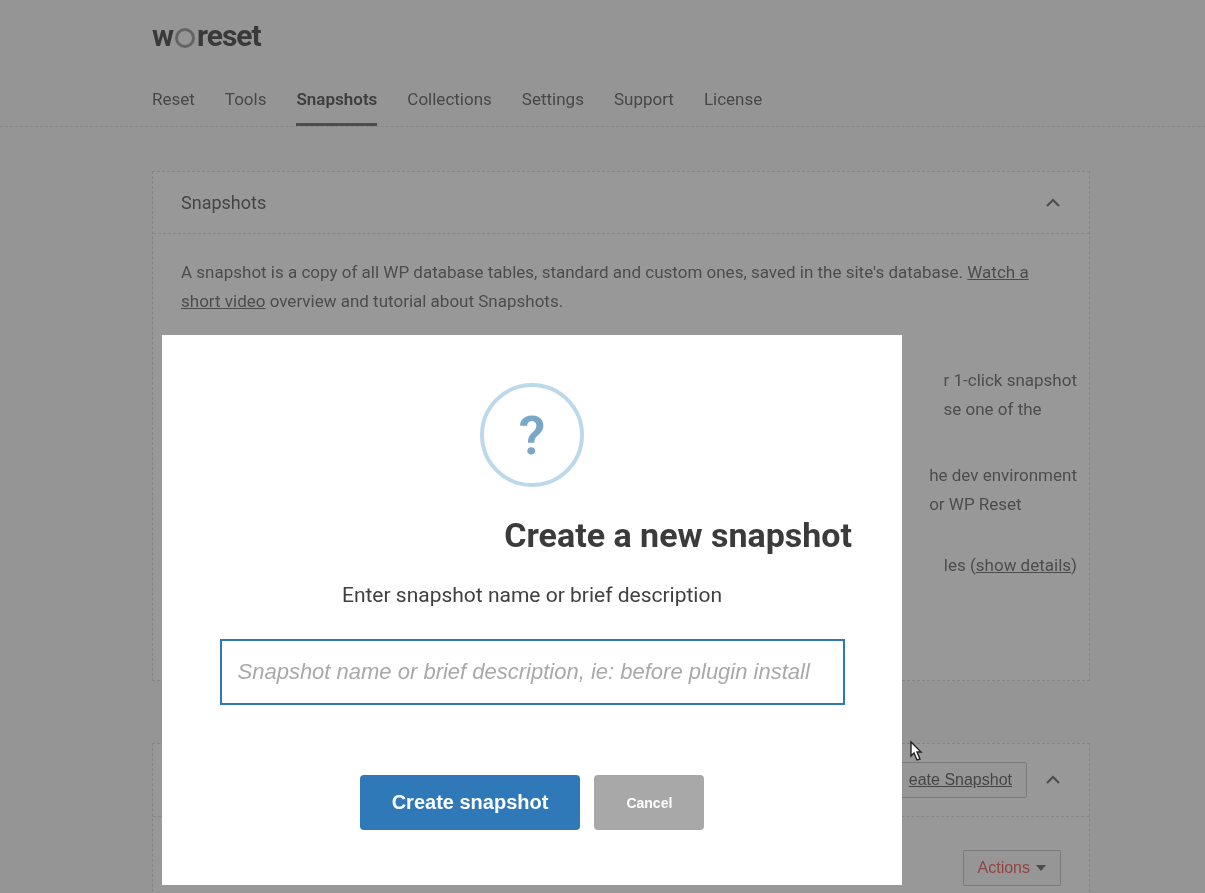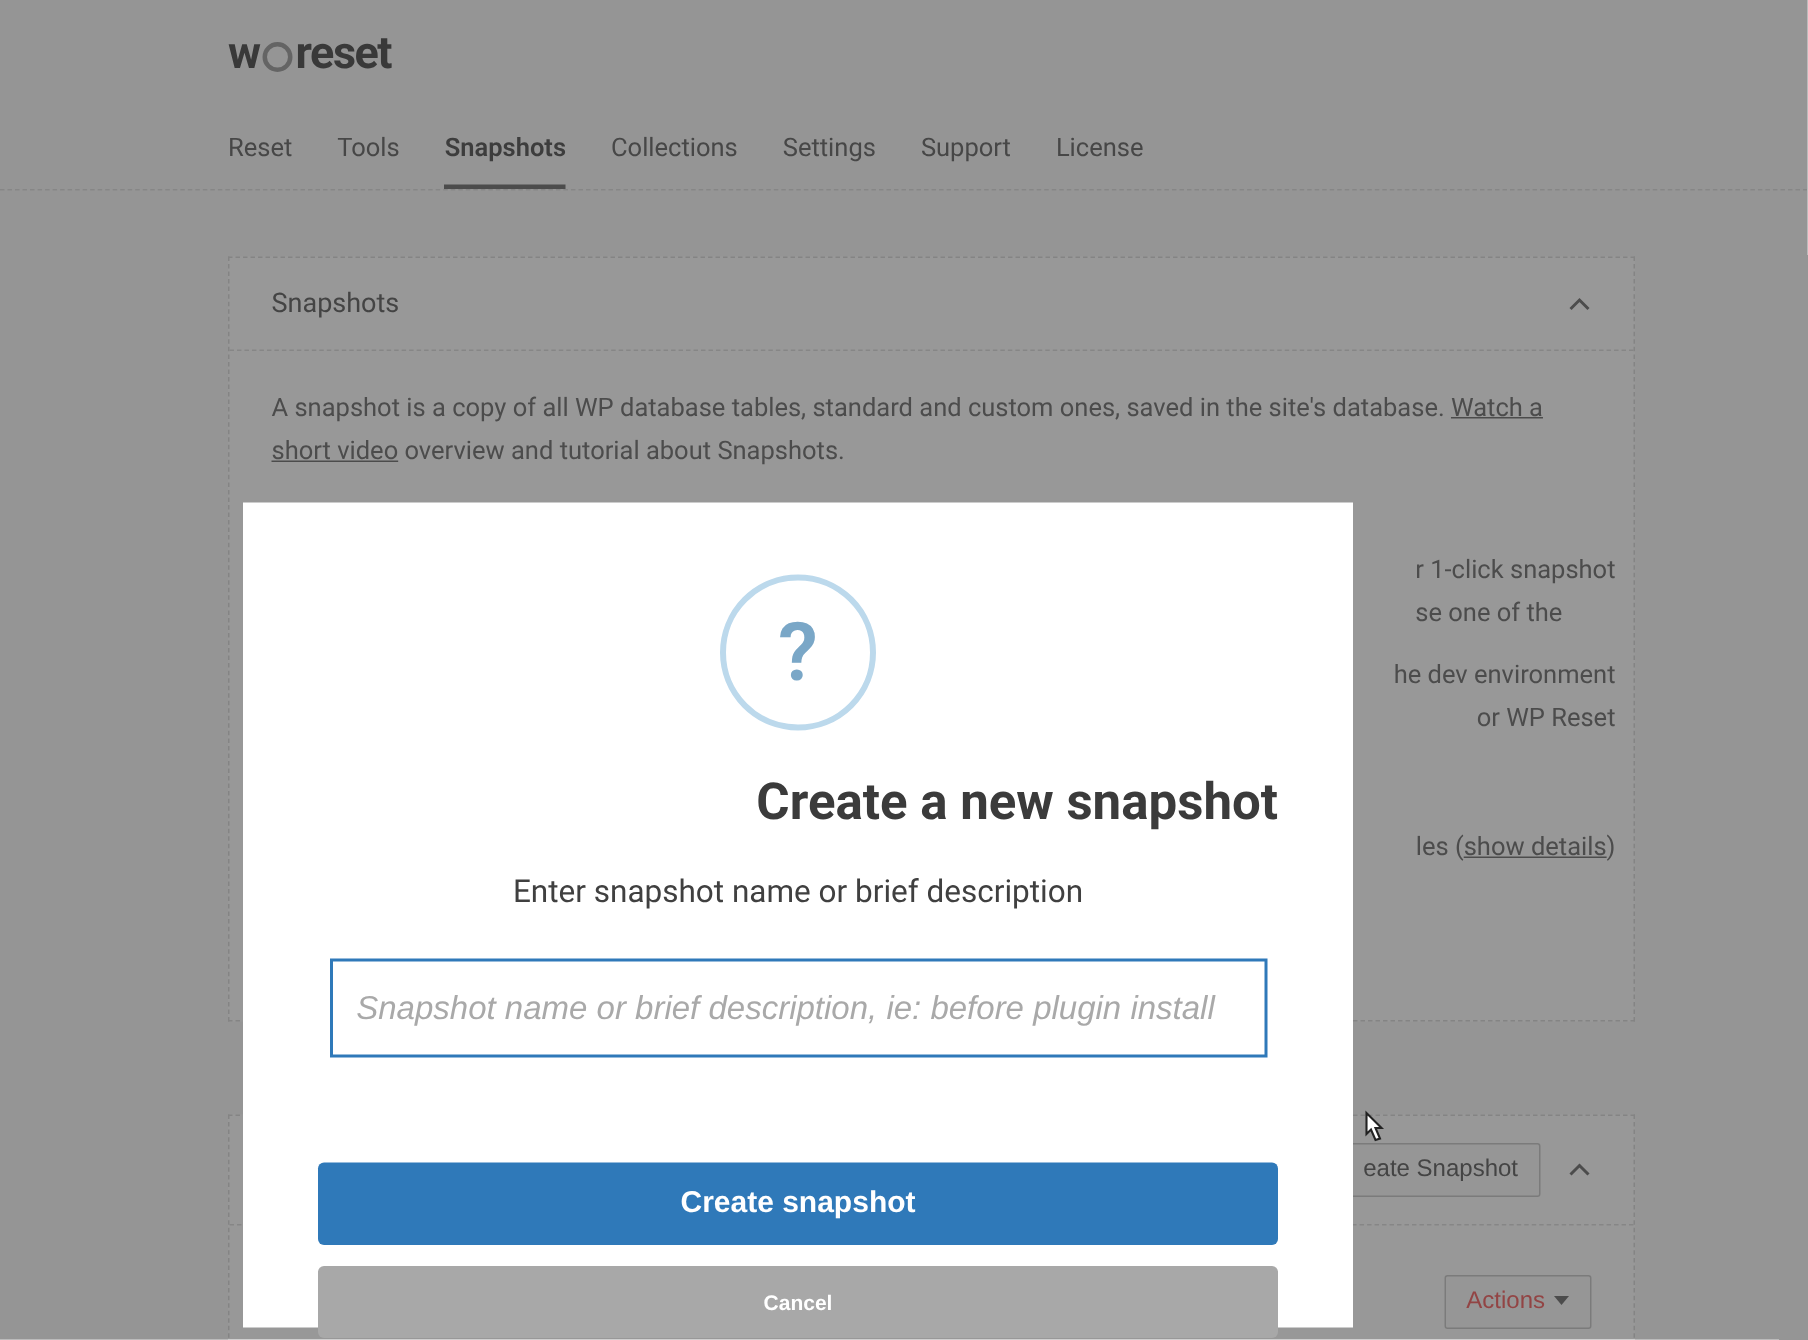--- a/index.html
+++ b/index.html
@@ -110,20 +110,21 @@
     border-bottom: 1px dashed #d5d5d5;
   }
   .btn-outline {
     border: 1px solid #bcbcbc;
     background: #f8f8f8;
     padding: 8px 14px;
     font-size: 16px;
     color: #444;
     cursor: pointer;
     border-radius: 2px;
+    text-decoration: underline;
   }
   .actions-row {
     display: flex;
     justify-content: flex-end;
     padding: 20px 28px;
   }
   .actions-btn {
     border: 1px solid #bcbcbc;
     background: #f8f8f8;
     padding: 8px 14px;
@@ -190,21 +191,20 @@
     font-style: italic;
   }
   .modal input[type=text]::placeholder {
     color: #a9a9a9;
   }
   .modal .btn-row {
     margin-top: 70px;
     display: flex;
     justify-content: center;
     gap: 14px;
-    flex-direction: column;
   }
   .btn-primary {
     background: #2f79b9;
     color: #fff;
     border: none;
     font-size: 20px;
     font-weight: 600;
     padding: 16px 32px;
     border-radius: 4px;
     cursor: pointer;
@@ -262,21 +262,21 @@
             </svg>
         </span>
       </div>
       <div class="panel-body">
         <span>A snapshot is a copy of all WP database tables, standard and custom ones, saved in the site's database. </span><a class="link">Watch a short video</a><span> overview and tutorial about Snapshots.</span>
 
         <div class="frag-right" style="top:366px;">
           <span>r 1-click snapshot</span><br>
           <span>se one of the</span>
         </div>
-        <div class="frag-right" style="top:436px;text-align:right;">
+        <div class="frag-right" style="top:461px;">
           <span>he dev environment</span><br>
           <span>or WP Reset</span>
         </div>
         <div class="frag-right" style="top:551px;">
           <span>les (</span><a class="link">show details</a><span>)</span>
         </div>
 
         <div style="height:340px"></div>
       </div>
     </div>

